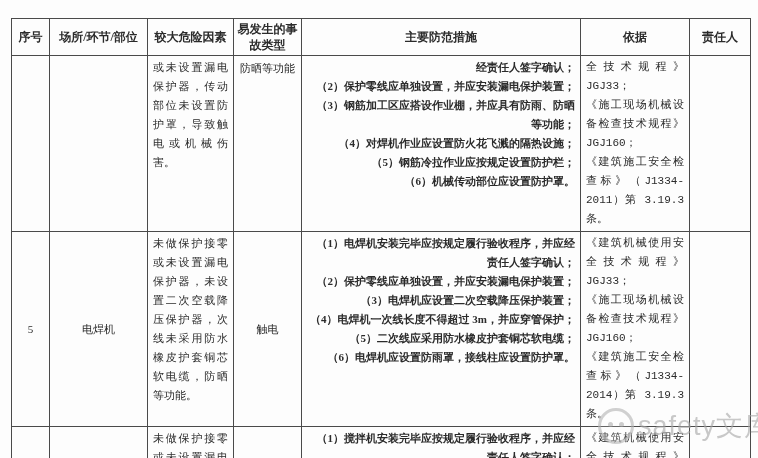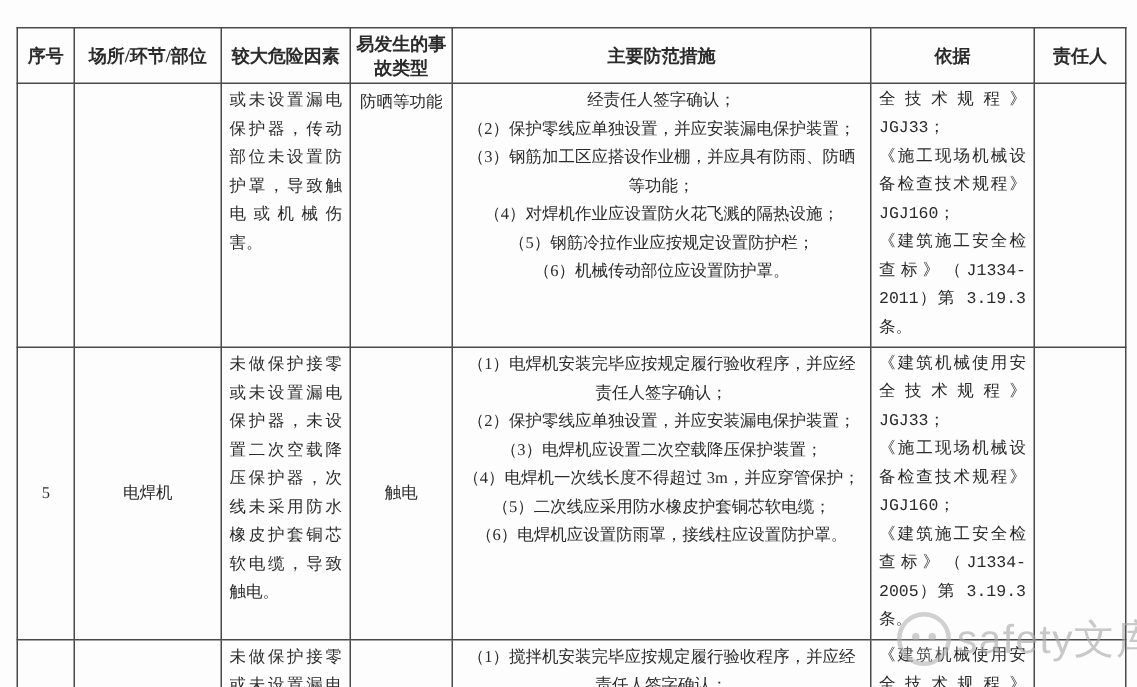--- a/index.html
+++ b/index.html
@@ -44,21 +44,22 @@
   td.c-type{
     text-align:center;
     white-space:pre-line;
     vertical-align:middle;
   }
   td.c-type.top{vertical-align:top;padding-top:3px;}
   td.c-measures{
     vertical-align:top;
     white-space:pre-line;
     padding:3px 8px 2px 9px;
-    text-align:center;
+    text-align:right;
+    font-weight:bold;
   }
   td.c-basis{
     vertical-align:top;
     white-space:pre-line;
     text-align:justify;
     padding:3px 5px 2px 7px;
     font-family:Liberation Mono, monospace;
   }
   td.c-resp{vertical-align:middle;text-align:center;}
   .watermark{
@@ -131,31 +132,31 @@
 （5）钢筋冷拉作业应按规定设置防护栏；
 （6）机械传动部位应设置防护罩。</td>
         <td class="c-basis">全技术规程》JGJ33；
 《施工现场机械设备检查技术规程》JGJ160；
 《建筑施工安全检查标》（J1334-2011）第 3.19.3 条。</td>
         <td class="c-resp"></td>
       </tr>
       <tr style="height:153px;">
         <td class="c-no">5</td>
         <td class="c-loc">电焊机</td>
-        <td class="c-hazard">未做保护接零或未设置漏电保护器，未设置二次空载降压保护器，次线未采用防水橡皮护套铜芯软电缆，导致触电。</td>
+        <td class="c-hazard">未做保护接零或未设置漏电保护器，未设置二次空载降压保护器，次线未采用防水橡皮护套铜芯软电缆，防晒等功能。</td>
         <td class="c-type">触电</td>
         <td class="c-measures">（1）电焊机安装完毕应按规定履行验收程序，并应经责任人签字确认；
 （2）保护零线应单独设置，并应安装漏电保护装置；
 （3）电焊机应设置二次空载降压保护装置；
 （4）电焊机一次线长度不得超过 3m，并应穿管保护；
 （5）二次线应采用防水橡皮护套铜芯软电缆；
 （6）电焊机应设置防雨罩，接线柱应设置防护罩。</td>
         <td class="c-basis">《建筑机械使用安全技术规程》JGJ33；
 《施工现场机械设备检查技术规程》JGJ160；
-《建筑施工安全检查标》（J1334-2005）第 3.19.3 条。</td>
+《建筑施工安全检查标》（J1334-2014）第 3.19.3 条。</td>
         <td class="c-resp"></td>
       </tr>
       <tr style="height:117px;">
         <td class="c-no">6</td>
         <td class="c-loc">搅拌机</td>
         <td class="c-hazard">未做保护接零或未设置漏电保护器，上料斗未设置安全挂钩或止挡装置，导致触电或机械伤害。</td>
         <td class="c-type">触电
 机械伤害</td>
         <td class="c-measures">（1）搅拌机安装完毕应按规定履行验收程序，并应经责任人签字确认；
 （2）保护零线应单独设置，并应安装漏电保护装置；

